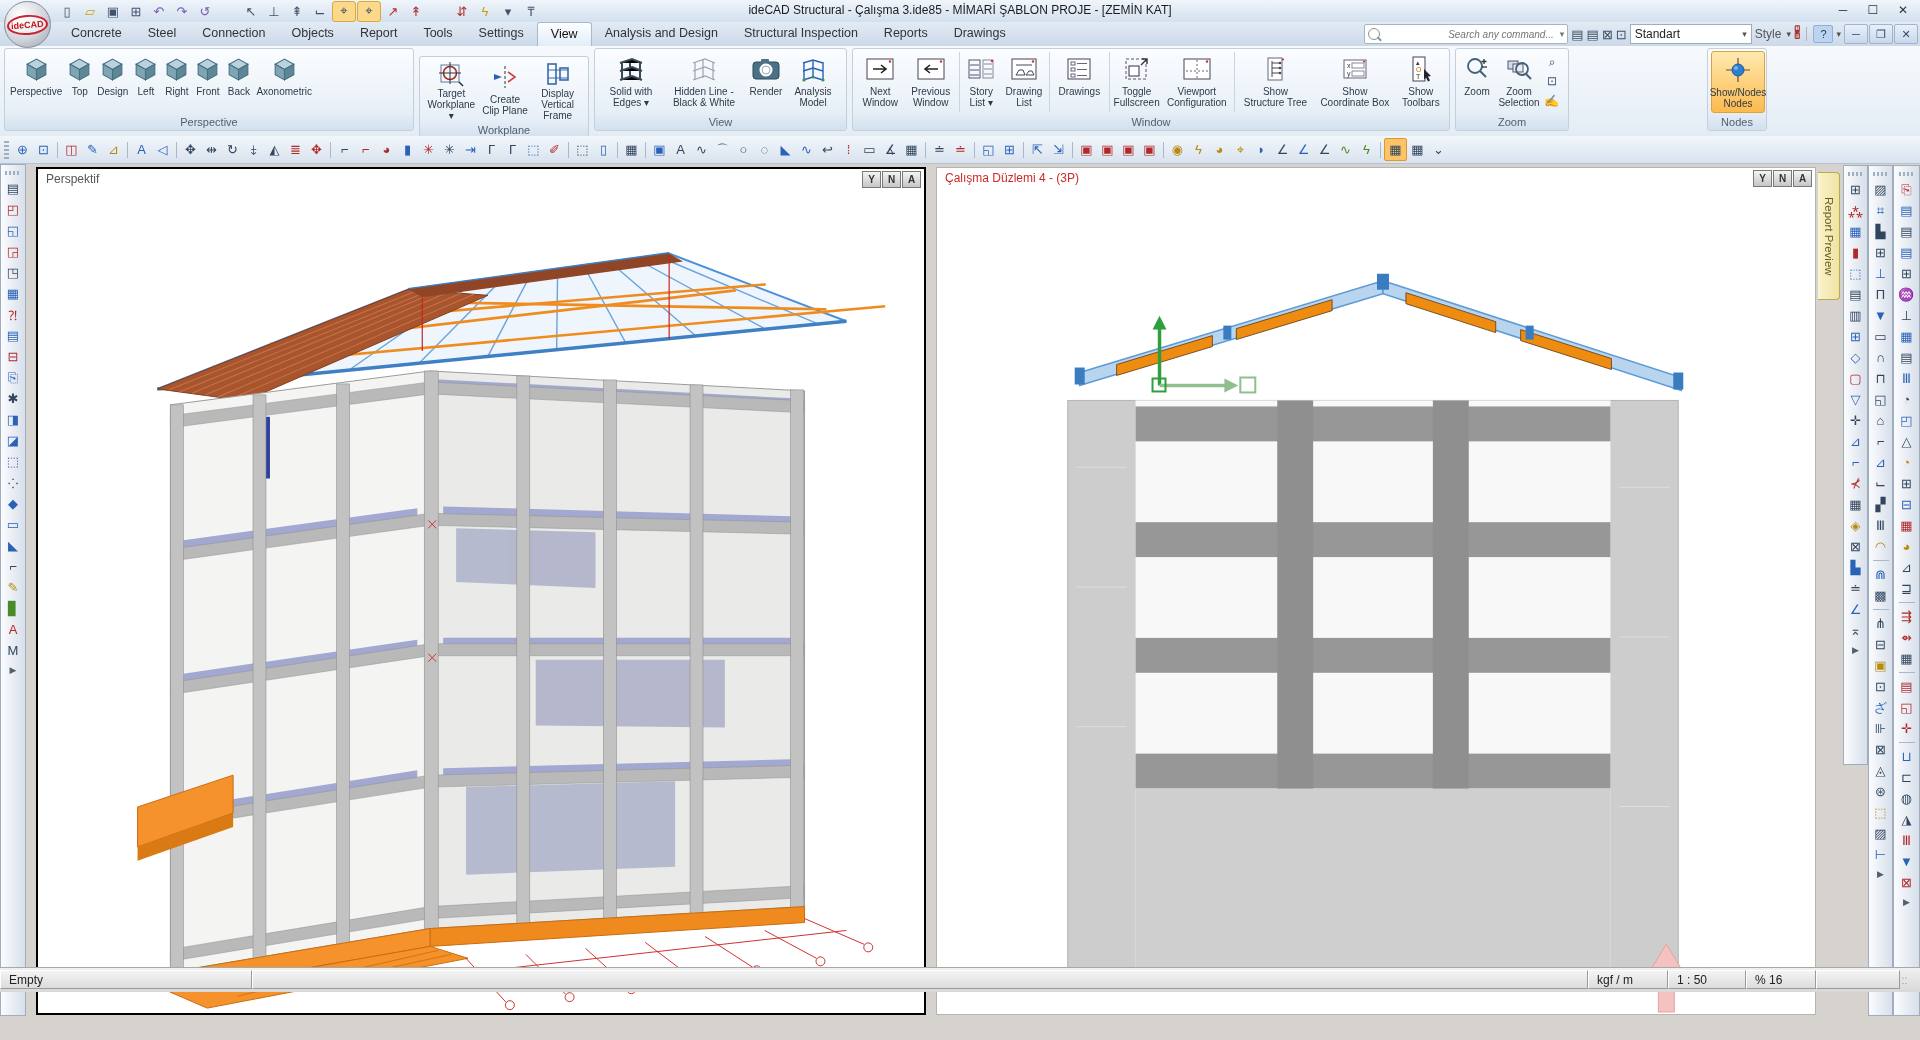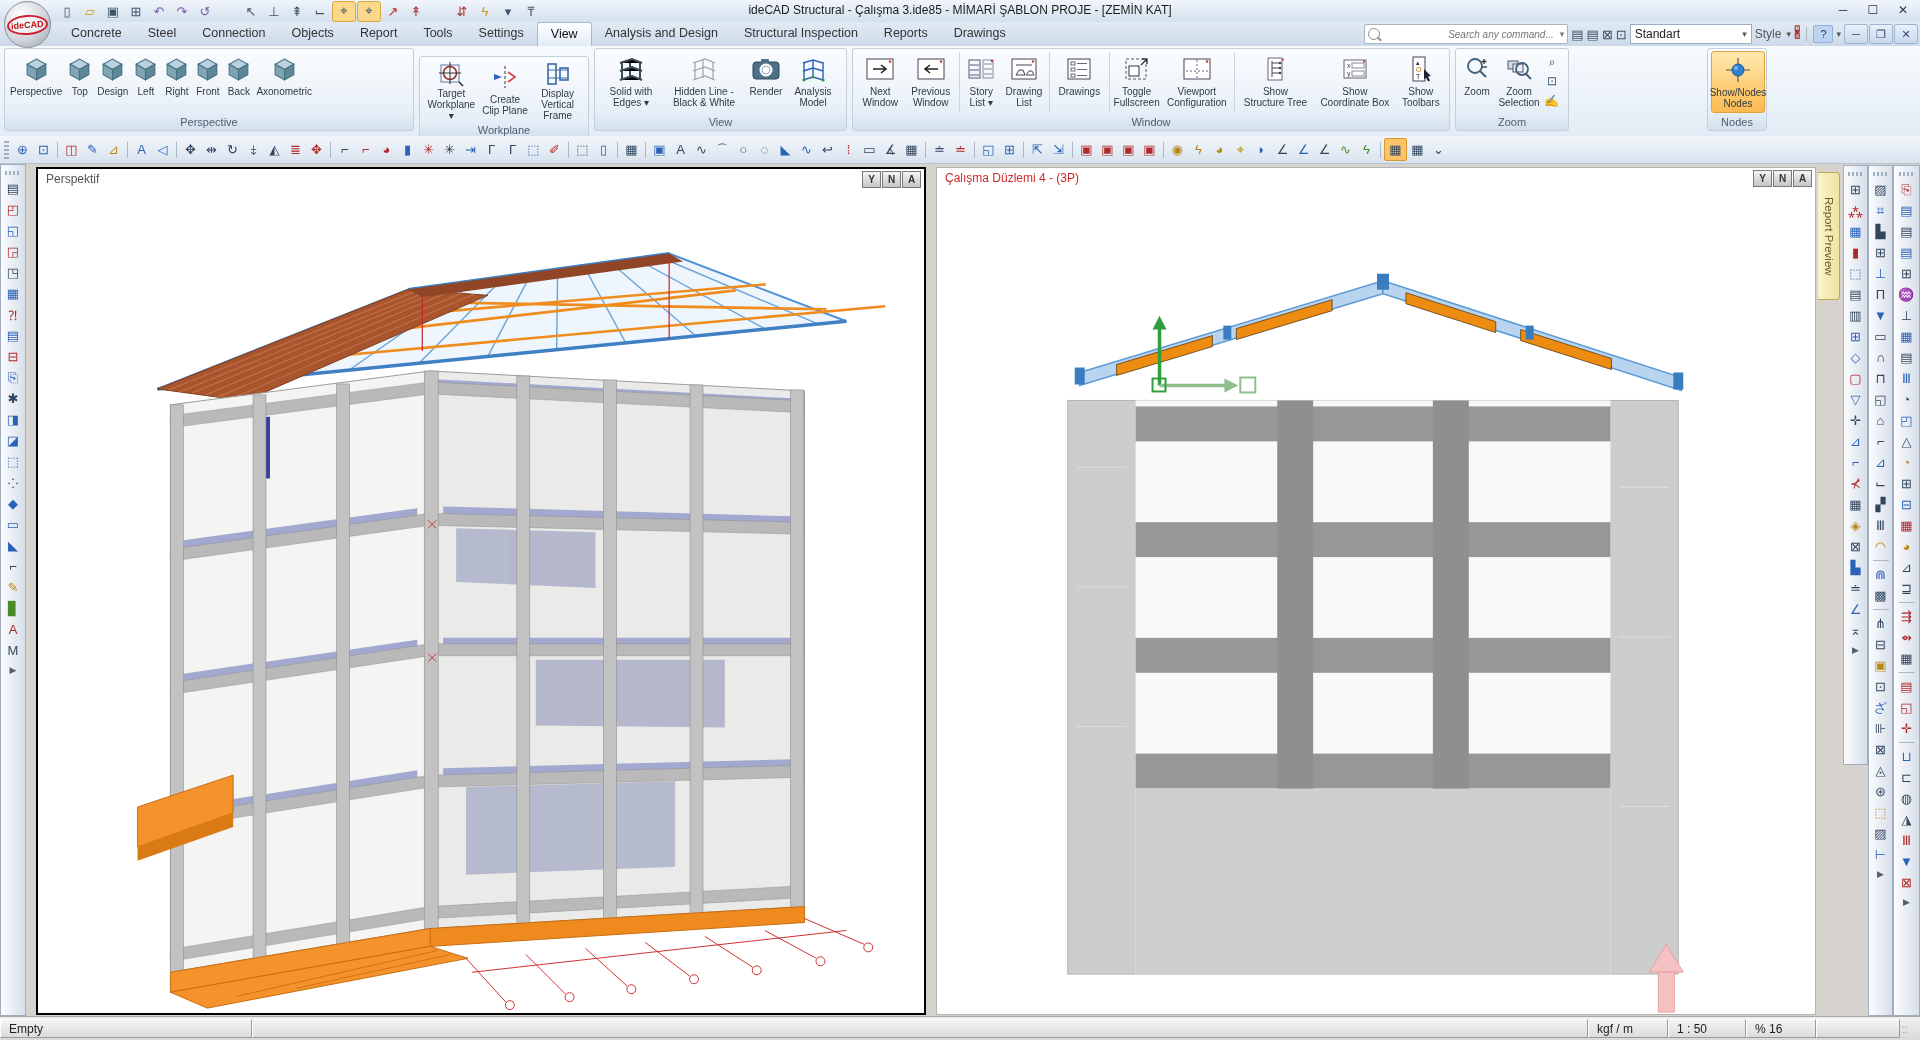--- a/index.html
+++ b/index.html
@@ -89,21 +89,21 @@
   #vp2 .vp-label{color:#cc2a2a;}
   .vp-ctl{position:absolute;right:3px;top:2px;display:flex;gap:1px;z-index:5;}
   .vp-ctl .vb{width:17px;height:15px;font-size:10px;font-weight:bold;color:#333;
     background:linear-gradient(#f4f4f4,#c6c6c6);border:1px solid #7a7a7a;display:flex;align-items:center;justify-content:center;}
   .vpsvg{position:absolute;left:0;top:0;width:100%;height:100%;}
   
   #report-tab{position:absolute;left:1818px;top:172px;width:21px;height:126px;background:linear-gradient(90deg,#faf3cd,#efe3a4);
     border:1px solid #bda94e;border-left:none;border-radius:0 4px 4px 0;display:flex;align-items:center;justify-content:center;}
   #report-tab span{writing-mode:vertical-rl;font-size:11.5px;color:#6a5c22;}
   
-  #statusbar{position:absolute;left:0;top:1016px;width:1920px;height:24px;
+  #statusbar{position:absolute;left:0;top:967px;width:1920px;height:24px;
     background:linear-gradient(#f0f0f0,#d8d8d8);border-top:1px solid #a8a8a8;font-size:12px;color:#222;}
   .scell{position:absolute;top:2px;height:19px;line-height:19px;padding:0 8px;
     border:1px solid;border-color:#ffffff #9a9a9a #9a9a9a #ffffff;background:linear-gradient(#f4f4f4,#dcdcdc);box-sizing:border-box;}
   #sgrip{position:absolute;right:2px;top:6px;width:16px;height:12px;color:#8a8a8a;font-size:9px;letter-spacing:1px;}
 </style>
 </head>
 <body>
 
 <div id="titlebar">
   <div class="qat">

